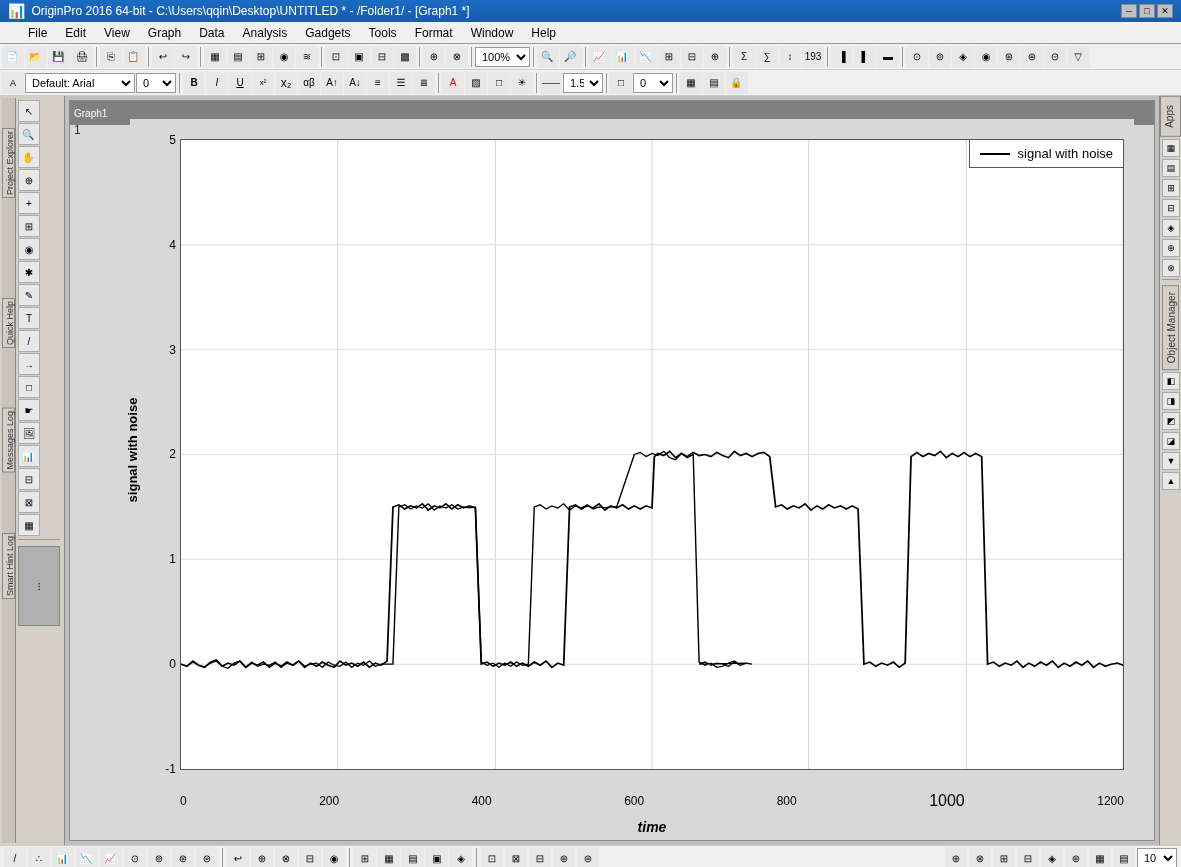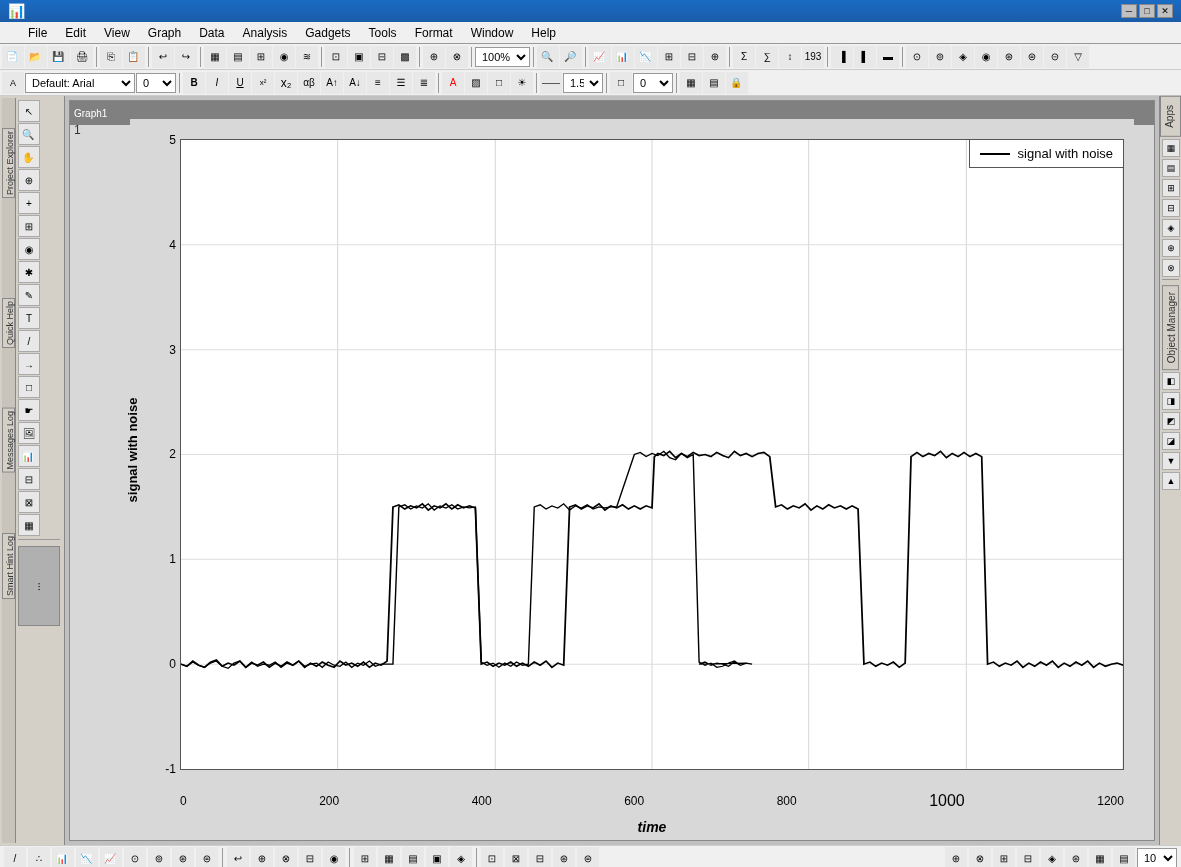--- a/index.html
+++ b/index.html
@@ -149,20 +149,21 @@
       cursor: pointer;
       color: #333;
     }
   </style>
 </head>
 <body>
 
 <div id="title-bar">
   <div id="title-bar-left">
     <span style="font-size:14px;">📊</span>
+    <span>OriginPro 2016 64-bit - C:\Users\qqin\Desktop\UNTITLED * - /Folder1/ - [Graph1 *]</span>
   </div>
   <div id="title-bar-controls">
     <div class="title-btn">─</div>
     <div class="title-btn">□</div>
     <div class="title-btn">✕</div>
   </div>
 </div>
 
 <div id="menu-bar">
   <div class="menu-item">File</div>

